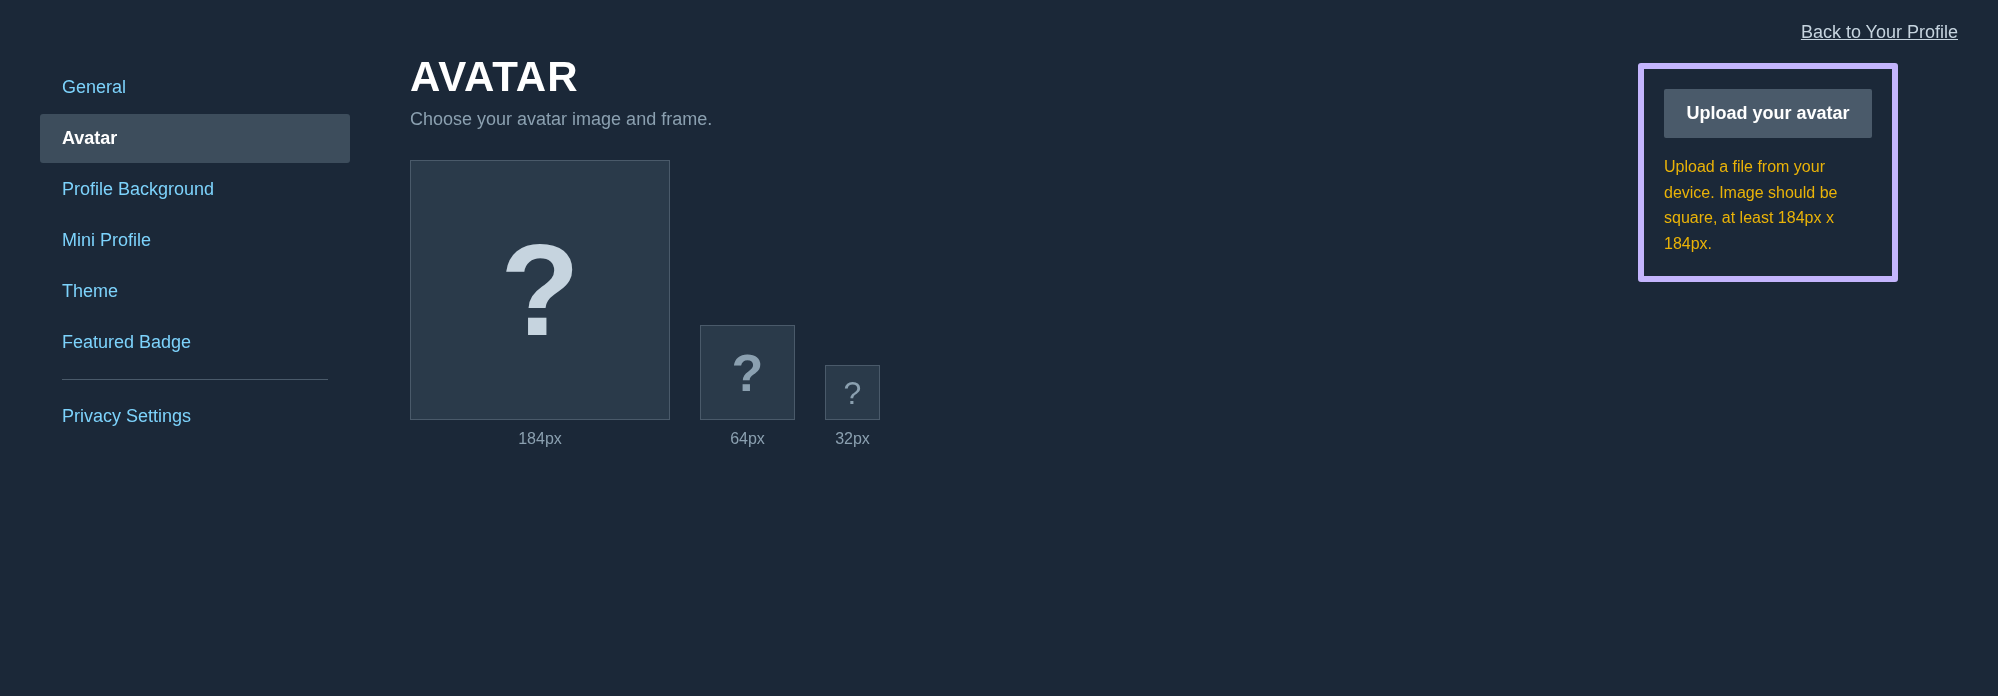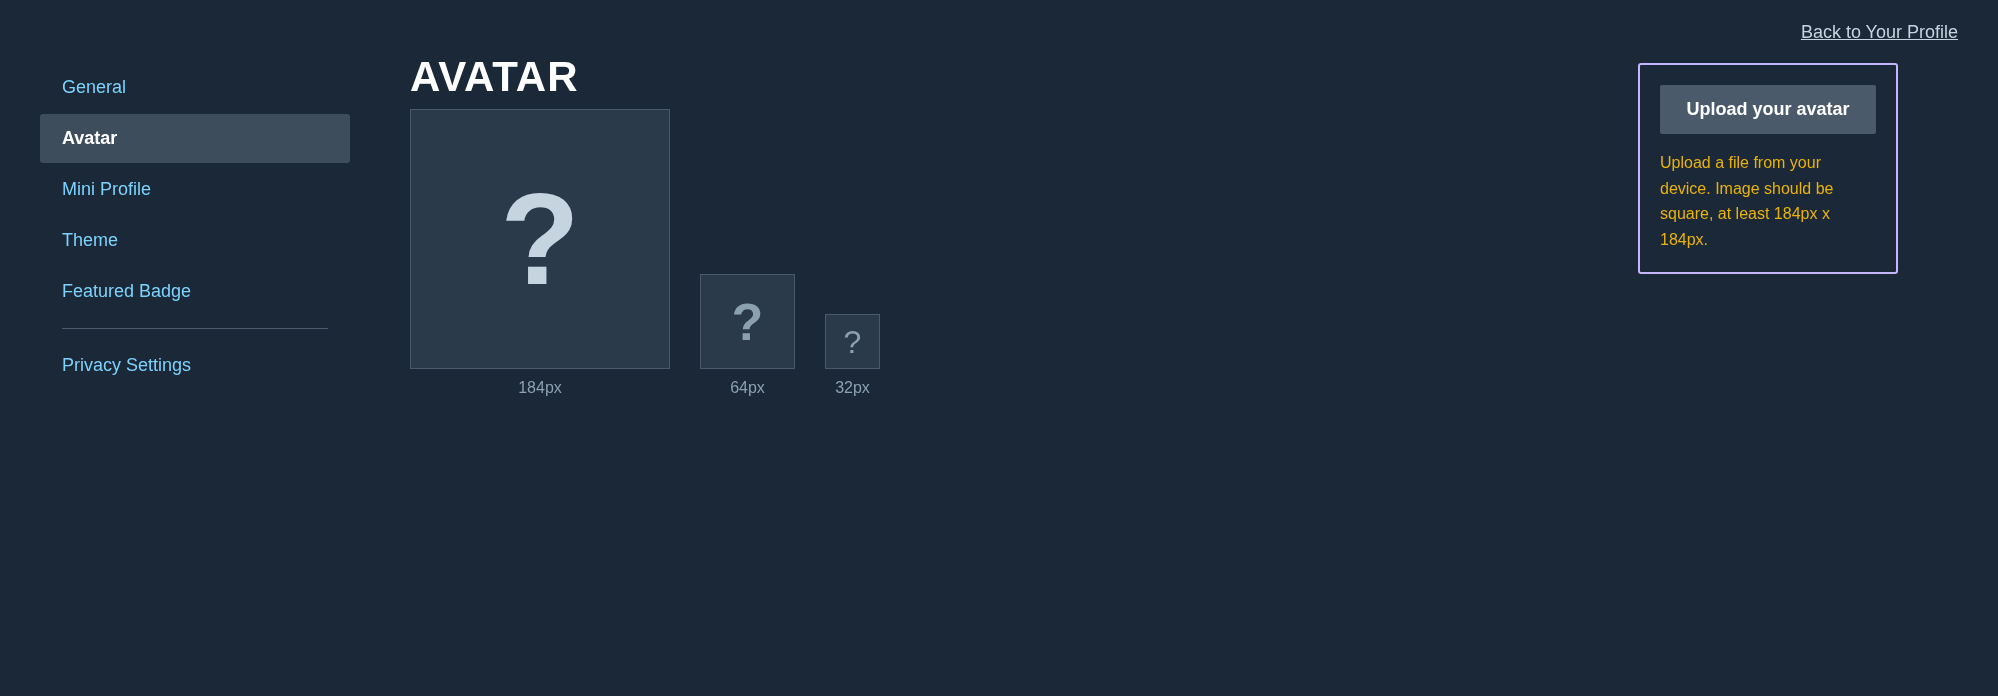--- a/index.html
+++ b/index.html
@@ -159,21 +159,21 @@
     .upload-panel {
       width: 360px;
       flex-shrink: 0;
       padding: 0 0 0 40px;
       margin-left: auto;
       padding-right: 60px;
       padding-top: 10px;
     }
 
     .upload-box {
-      border: 2px solid #c4b5fd;
+      border: 6px solid #c4b5fd;
       border-radius: 3px;
       padding: 20px;
     }
 
     .upload-button {
       width: 100%;
       background-color: #4a5a6a;
       color: #ffffff;
       border: none;
       padding: 14px;
@@ -201,36 +201,40 @@
 <div class="main-layout">
 
   <nav class="sidebar">
     <div class="sidebar-item">
       <span>General</span>
     </div>
     <div class="sidebar-item active">
       <span>Avatar</span>
     </div>
     <div class="sidebar-item">
+      <span>Profile Background</span>
+    </div>
+    <div class="sidebar-item">
       <span>Mini Profile</span>
     </div>
     <div class="sidebar-item">
       <span>Theme</span>
     </div>
     <div class="sidebar-item">
       <span>Featured Badge</span>
     </div>
     <hr class="sidebar-divider">
     <div class="sidebar-item">
       <span>Privacy Settings</span>
     </div>
   </nav>
 
   <main class="content">
     <h1 class="page-title">AVATAR</h1>
+    <p class="page-subtitle">Choose your avatar image and frame.</p>
 
     <div class="avatar-previews">
 
       <div class="avatar-preview-container">
         <div class="avatar-box-large">
           <span class="question-mark-large">?</span>
         </div>
         <span class="preview-label">184px</span>
       </div>
 

